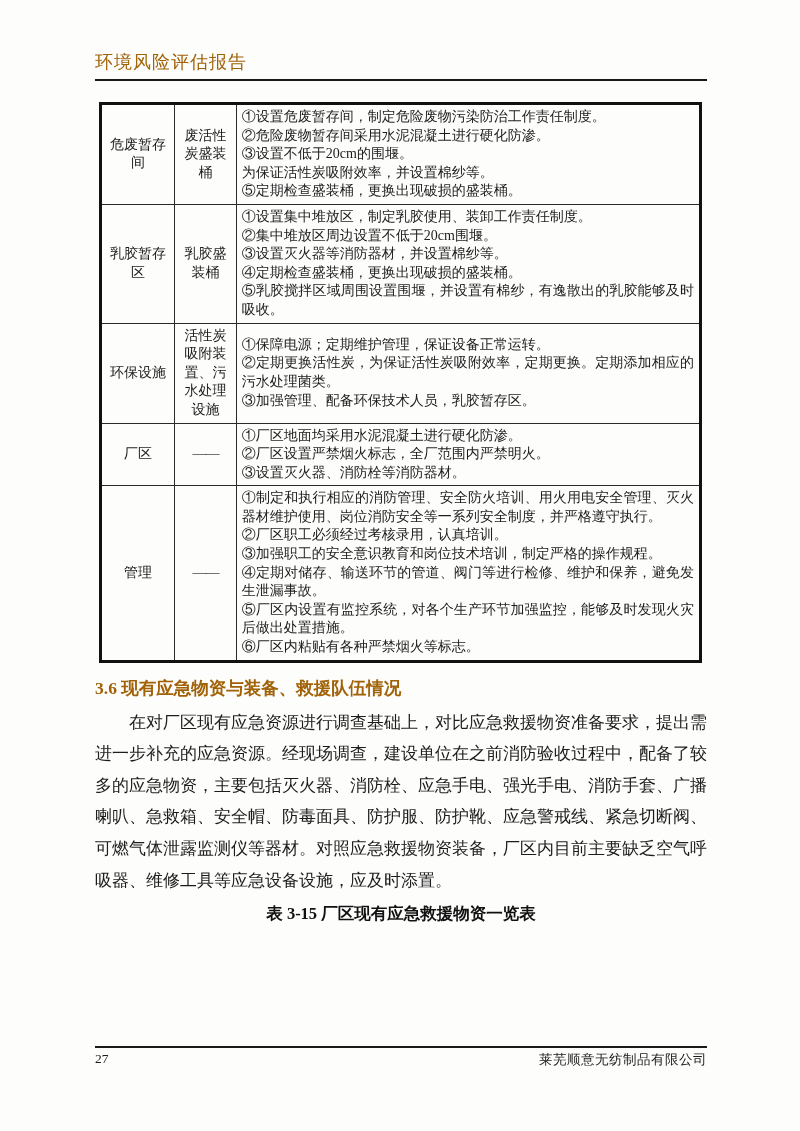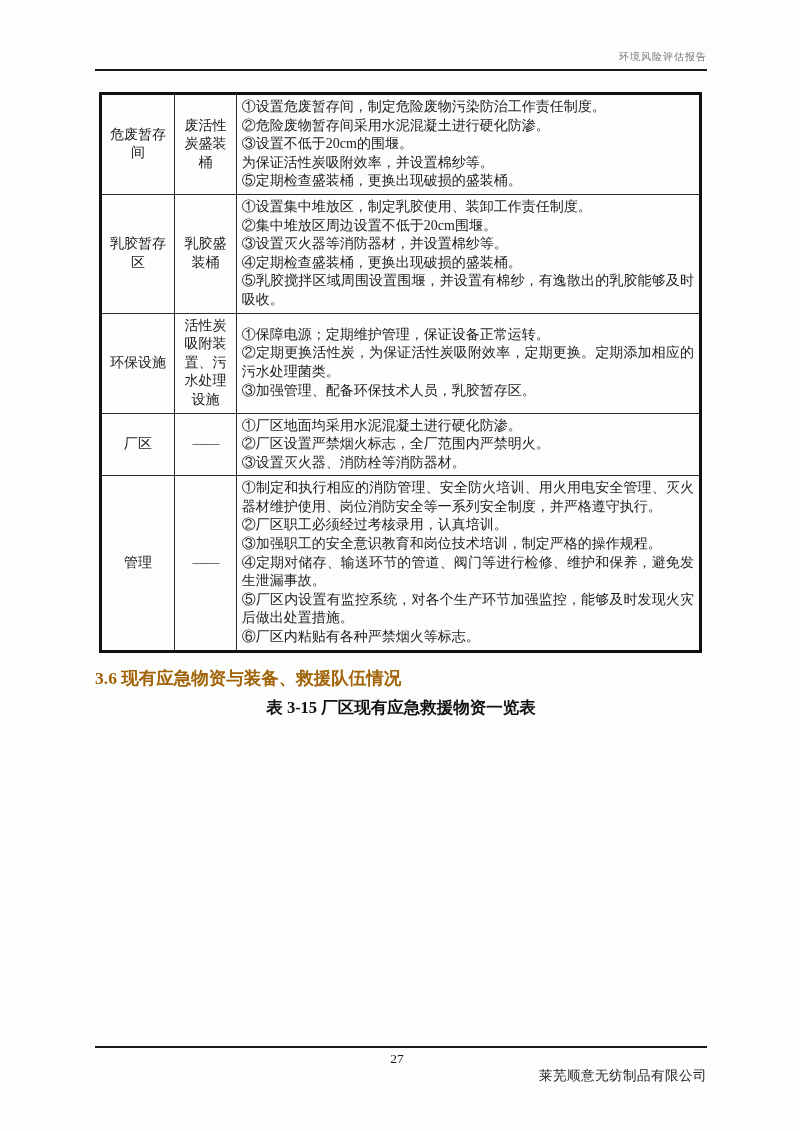--- a/index.html
+++ b/index.html
@@ -8,23 +8,22 @@
     width: 800px; height: 1131px;
     background: #fdfdfc;
     font-family: "Liberation Serif", "DejaVu Serif", serif;
     color: #1c1c1c;
     position: relative;
     overflow: hidden;
   }
   .content { padding: 50px 93px 0 95px; }
 
   .header-title {
-    text-align: right;
-    font-size: 10px;
-    color: #737373;
+    font-size: 18px;
+    color: #a16207;
     letter-spacing: 1px;
   }
   .header-rule {
     margin-top: 5px;
     height: 2px;
     background: #1a1a1a;
   }
 
   table.risk-table {
     margin: 21px 0 0 4px;
@@ -74,24 +73,23 @@
   }
   .footer-rule { height: 1.5px; background: #1a1a1a; }
   .footer-row {
     position: relative;
     margin-top: 3px;
     font-size: 13.5px;
     height: 20px;
   }
   .page-number {
     position: absolute; left: 0; right: 8px;
-    text-align: center;
   }
   .company {
-    position: absolute; right: 0; top: 16px;
+    position: absolute; right: 0; top: 0;
     letter-spacing: 0.5px;
   }
 </style>
 </head>
 <body>
 
 <div class="content">
 
   <div class="header-title">环境风险评估报告</div>
   <div class="header-rule"></div>
@@ -149,20 +147,21 @@
             <div class="measure-line">⑤厂区内设置有监控系统，对各个生产环节加强监控，能够及时发现火灾后做出处置措施。</div>
             <div class="measure-line">⑥厂区内粘贴有各种严禁烟火等标志。</div>
           </td>
         </tr>
       </tbody>
   </table>
 
   <div class="section-heading">3.6 现有应急物资与装备、救援队伍情况</div>
 
   <div class="paragraphs">
+      <p>在对厂区现有应急资源进行调查基础上，对比应急救援物资准备要求，提出需进一步补充的应急资源。经现场调查，建设单位在之前消防验收过程中，配备了较多的应急物资，主要包括灭火器、消防栓、应急手电、强光手电、消防手套、广播喇叭、急救箱、安全帽、防毒面具、防护服、防护靴、应急警戒线、紧急切断阀、可燃气体泄露监测仪等器材。对照应急救援物资装备，厂区内目前主要缺乏空气呼吸器、维修工具等应急设备设施，应及时添置。</p>
     </div>
 
   <div class="table-caption">表 3-15 厂区现有应急救援物资一览表</div>
 
 </div>
 
 <div class="footer">
   <div class="footer-rule"></div>
   <div class="footer-row">
     <span class="page-number">27</span>

